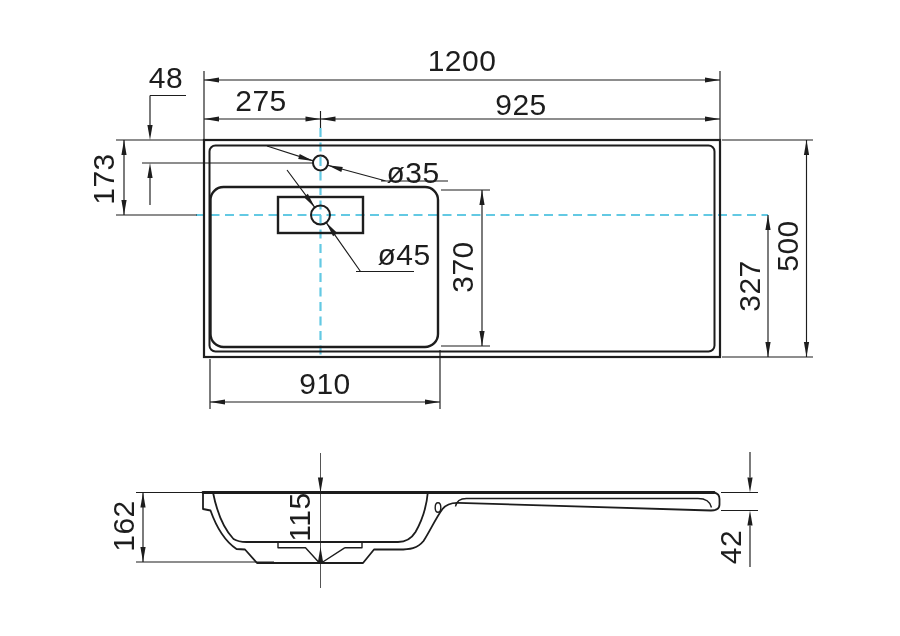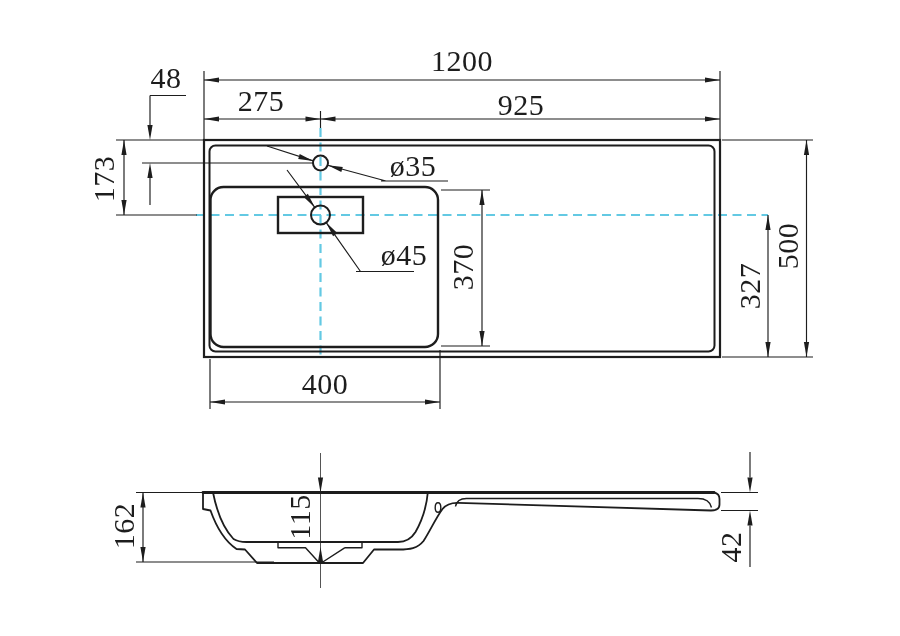--- a/index.html
+++ b/index.html
@@ -4,21 +4,21 @@
 <style>
   :root{
     --line:#1d1d1d;
     --centerline:#63c9e3;
     --axis-line:#555555;
     --background:#ffffff;
   }
   html,body{margin:0;padding:0;background:var(--background);}
   #stage{
     position:relative;width:900px;height:636px;background:var(--background);
-    font-family:Liberation Serif, serif;overflow:hidden;
+    font-family:Liberation Sans, sans-serif;overflow:hidden;
   }
   svg{position:absolute;left:0;top:0;}
   svg *{fill:none;stroke:var(--line);}
   .s-thick{stroke-width:2.2;}
   .s-mid{stroke-width:2;}
   .s-bowl{stroke-width:2.4;}
   .s-dim{stroke-width:1.15;}
   .s-top{stroke-width:2.9;stroke-linecap:round;}
   .s-prof{stroke-width:1.8;stroke-linejoin:round;}
   .s-thin{stroke-width:1.4;stroke-linejoin:round;}
@@ -123,23 +123,23 @@
       <polygon class="arrow" points="750,492.5 747.4,477.5 752.6,477.5"></polygon>
       <polygon class="arrow" points="750,510.5 747.4,525.5 752.6,525.5"></polygon>
     </g>
   </svg>
 
   <div class="lbl" style="left:462px;top:61px">1200</div>
   <div class="lbl" style="left:261px;top:101px">275</div>
   <div class="lbl" style="left:521px;top:105px">925</div>
   <div class="lbl" style="left:166px;top:78px">48</div>
   <div class="lbl rot" style="left:104px;top:179px">173</div>
-  <div class="lbl" style="left:413px;top:166px">ø35</div>
+  <div class="lbl" style="left:413px;top:173px">ø35</div>
   <div class="lbl" style="left:404px;top:255px">ø45</div>
   <div class="lbl rot" style="left:463px;top:267px">370</div>
-  <div class="lbl" style="left:325px;top:384px">400</div>
+  <div class="lbl" style="left:325px;top:384px">910</div>
   <div class="lbl rot" style="left:750px;top:286px">327</div>
   <div class="lbl rot" style="left:788px;top:246px">500</div>
 
   <div class="lbl rot" style="left:124px;top:526px">162</div>
   <div class="lbl rot" style="left:300px;top:517px">115</div>
   <div class="lbl rot" style="left:731px;top:547px">42</div>
 </div>
 
 </body></html>

